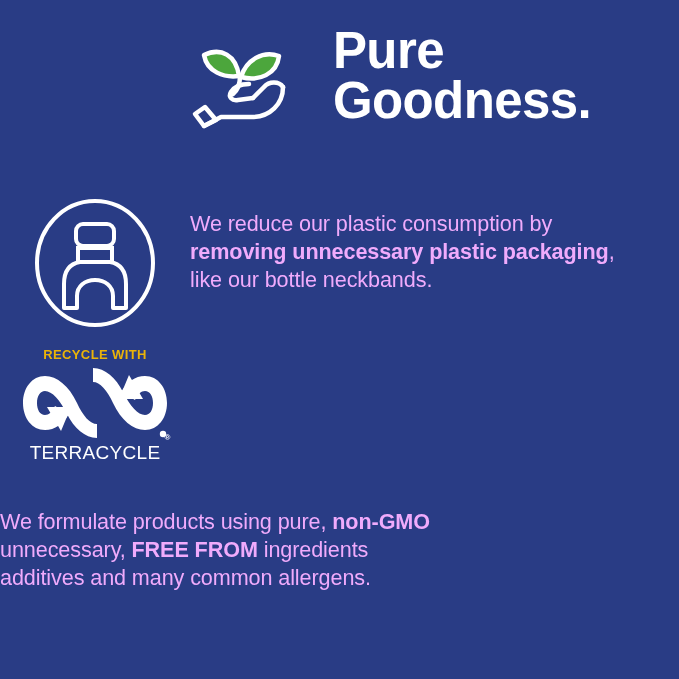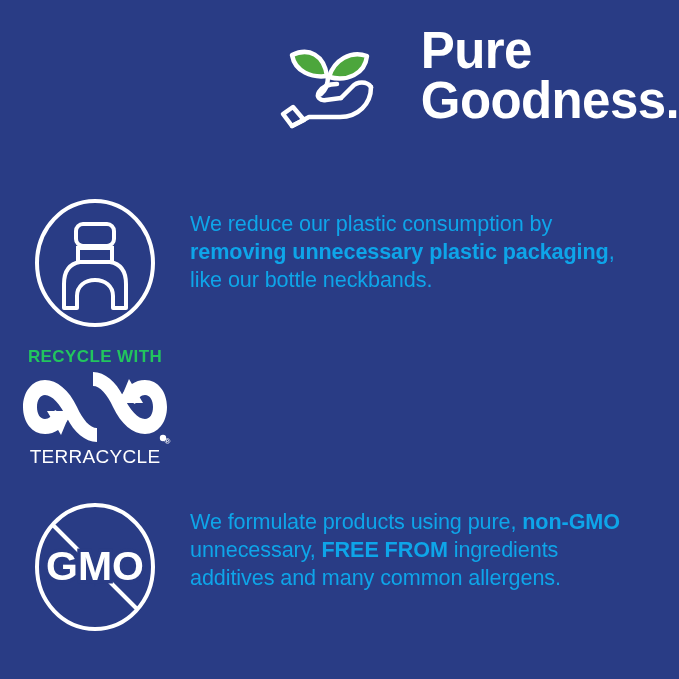--- a/index.html
+++ b/index.html
@@ -23,21 +23,21 @@
 
   
   .header {
     position: absolute;
     left: 0;
     top: 24px;
     width: 679px;
     height: 130px;
     display: flex;
     align-items: flex-start;
-    justify-content: flex-end;
+    justify-content: center;
     padding-left: 103px;
     box-sizing: border-box;
     gap: 24px;
   }
   .header-logo {
     width: 104px;
     height: 104px;
     flex: 0 0 104px;
     margin-top: 6px;
   }
@@ -61,21 +61,21 @@
     align-items: flex-start;
   }
   .row-icon {
     width: 190px;
     flex: 0 0 190px;
     display: flex;
     justify-content: center;
     align-items: flex-start;
   }
   .row-text {
-    color: #0ea5e9;
+    color: #f0abfc;
     font-size: 21.6px;
     line-height: 1.30;
     letter-spacing: -0.1px;
     padding-top: 2px;
     max-width: 430px;
   }
   .row-text b {
     font-weight: bold;
   }
 
@@ -91,23 +91,23 @@
   .icon-gmo    { width: 126px; height: 134px; }
 
   
   .terracycle-logo {
     width: 152px;
     display: flex;
     flex-direction: column;
     align-items: center;
   }
   .tc-top {
-    color: #22c55e;
-    font-weight: bold;
-    font-size: 17px;
+    color: #eab308;
+    font-weight: bold;
+    font-size: 13px;
     letter-spacing: 0.4px;
     line-height: 1;
     margin-bottom: 5px;
     white-space: nowrap;
   }
   .tc-loop {
     width: 148px;
     height: 74px;
   }
   .tc-bottom-wrap {
@@ -230,25 +230,16 @@
         <div class="tc-bottom-wrap">
           <div class="tc-bottom">TERRACYCLE</div>
           <span class="tc-reg">®</span>
         </div>
 
       </div>
     </div>
   </div>
 
   <div class="row" id="row-gmo">
-    <div class="row-icon">
-      <div class="icon-gmo">
-        <svg viewBox="0 0 126 134" width="126" height="134" aria-hidden="true">
-          <ellipse cx="63" cy="67" rx="58" ry="62" fill="none" stroke="#ffffff" stroke-width="4"></ellipse>
-          <line x1="22" y1="26" x2="104" y2="108" stroke="#ffffff" stroke-width="4" stroke-linecap="round"></line>
-          <text x="63" y="80" text-anchor="middle" font-family="Liberation Sans, sans-serif" font-size="41" font-weight="bold" fill="#ffffff" stroke="#293c85" stroke-width="7" paint-order="stroke">GMO</text>
-        </svg>
-      </div>
-    </div>
     <div class="row-text"><span>We formulate products using pure, </span><b>non-GMO</b><span> unnecessary, </span><b>FREE FROM</b><span> ingredients additives and many common allergens.</span></div>
   </div>
 
 </div>
 
 </body></html>

